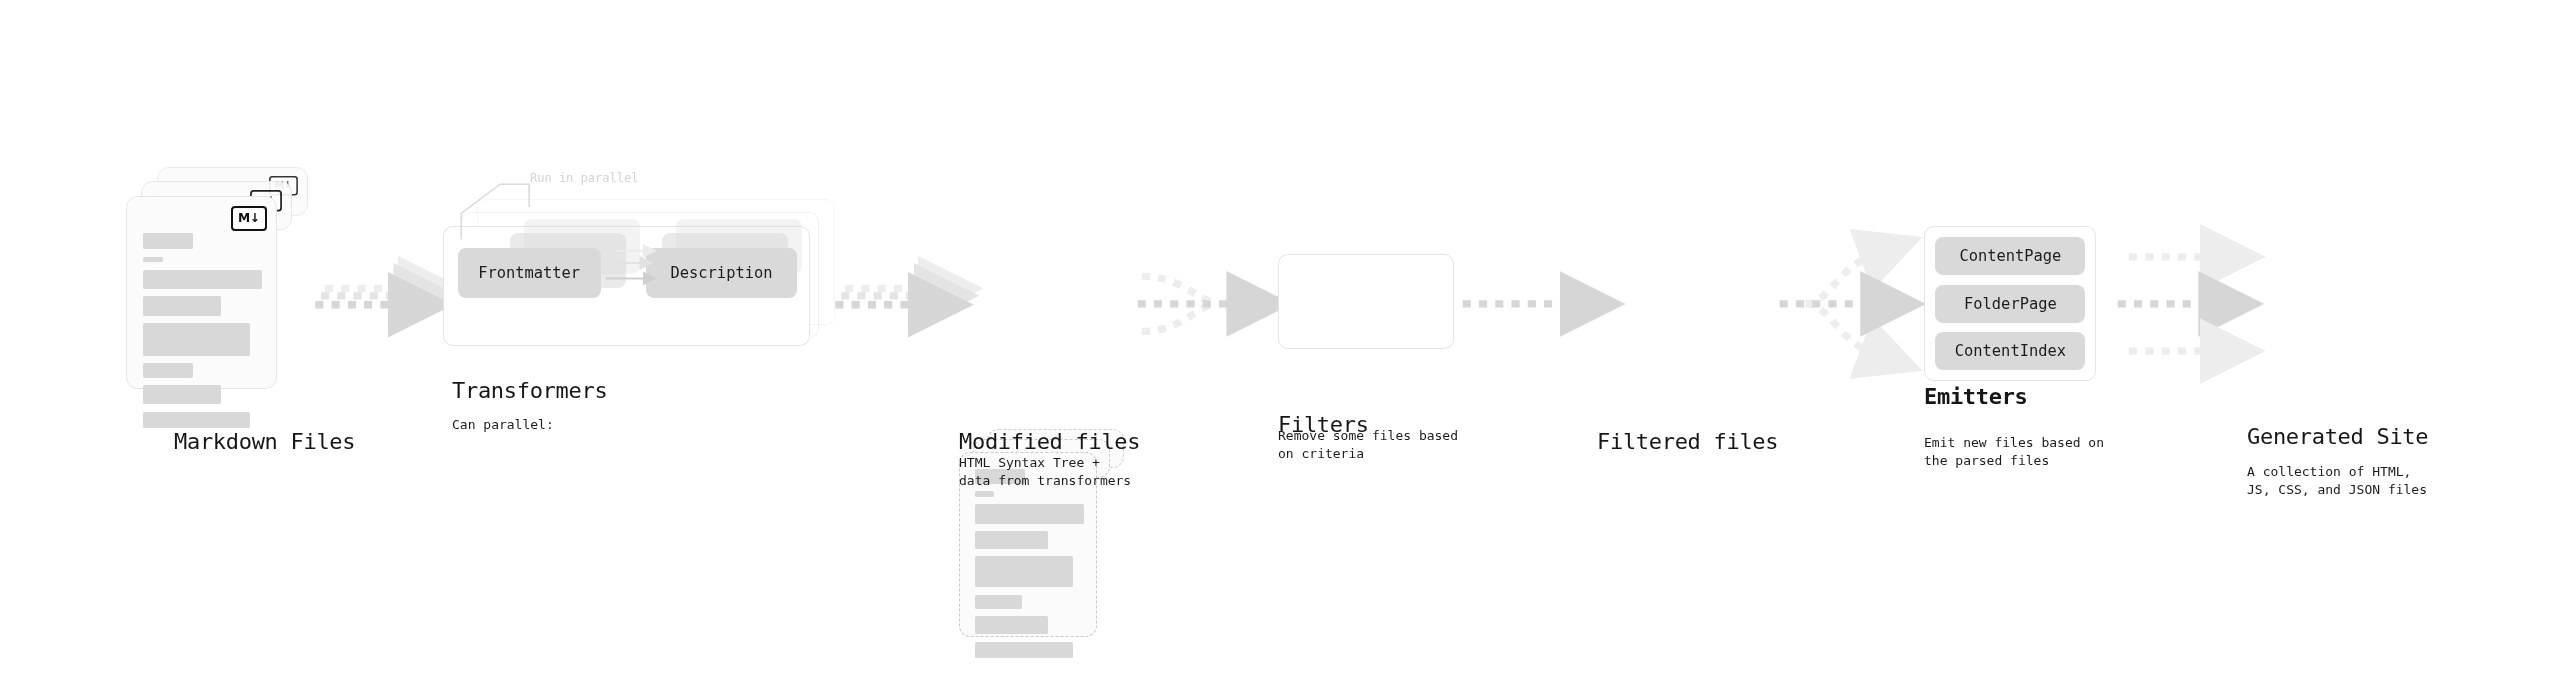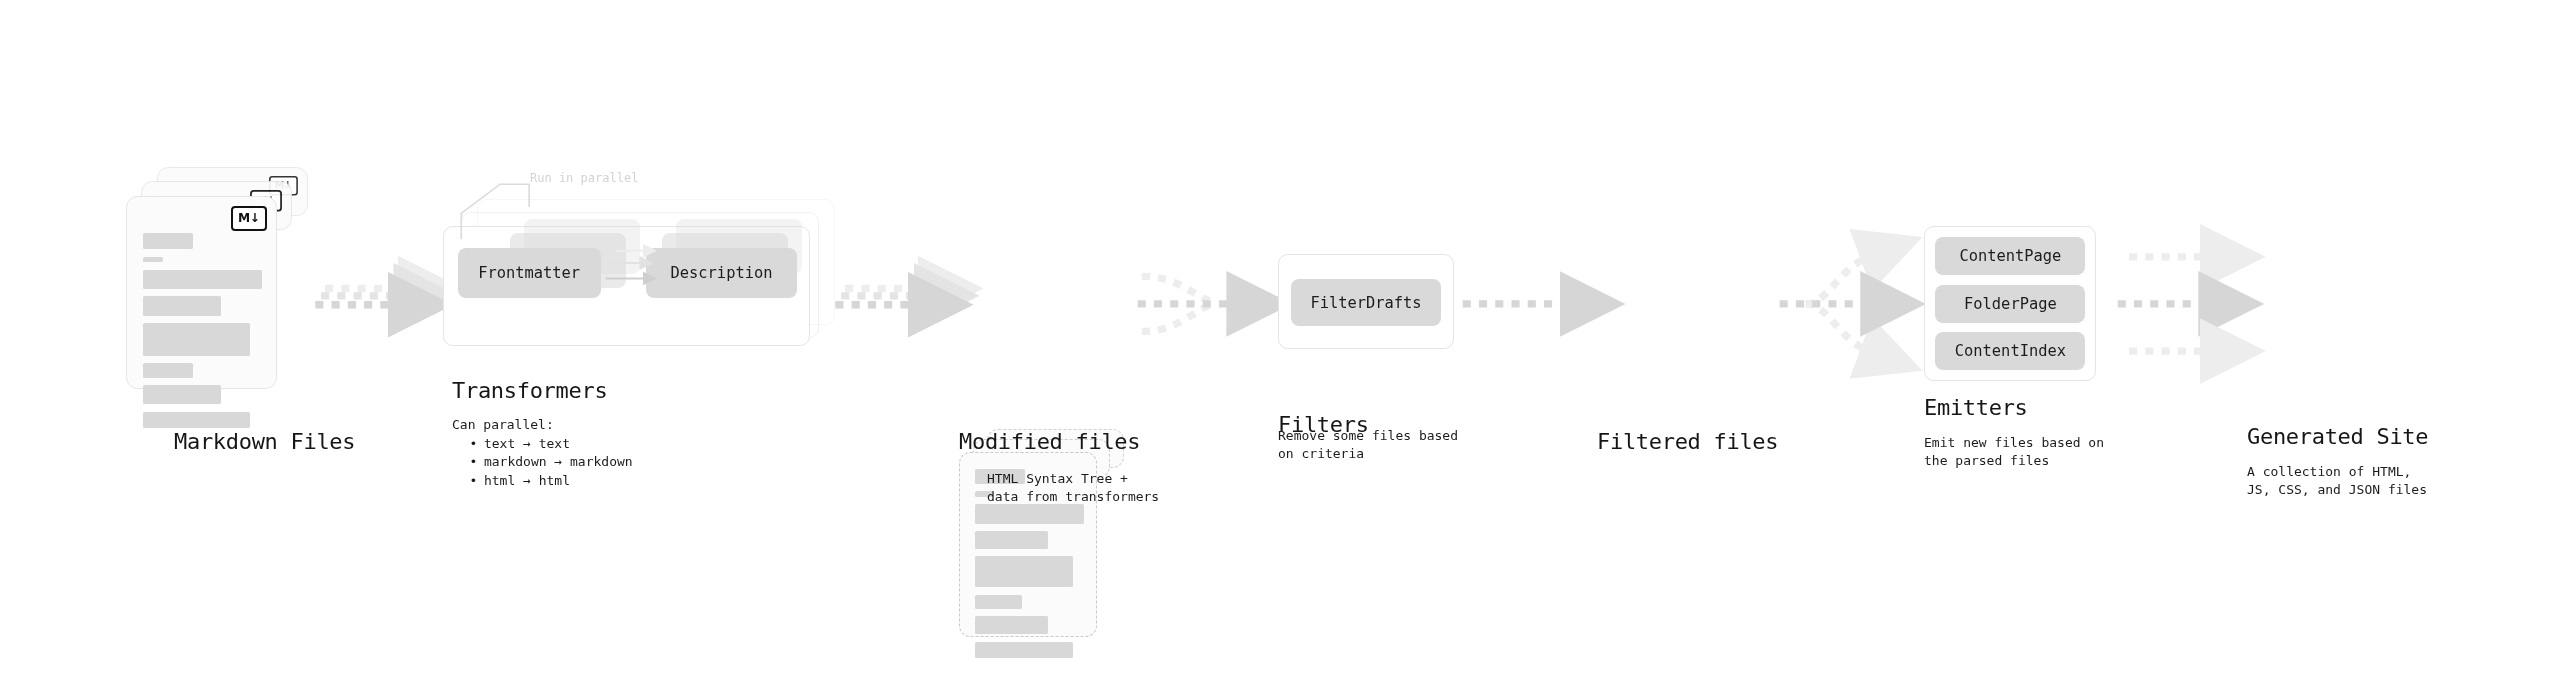--- a/index.html
+++ b/index.html
@@ -271,69 +271,61 @@
 
     <svg style="position:absolute;left:14.6px;top:-23px;" width="89" height="65" viewBox="0 0 110 80">
       <path d="M4,78 L4,46 L52,10 L88,10 L88,38" fill="none" stroke="#dadada" stroke-width="2"></path>
     </svg>
   </div>
 
   <div class="note-parallel" style="left:530px; top:171px;">Run in parallel</div>
 
   <div class="caption-title" style="left:452px; top:378px;">Transformers</div>
   <div class="caption-sub" style="left:452px; top:416px;">Can parallel:</div>
-  <div class="caption-sub list" style="left:455px; top:435px;">
-    <ul>
-      <li>text → text</li>
-      <li>markdown → markdown</li>
-      <li>html → html</li>
-    </ul>
-  </div>
 
   <div class="node doc-stack" style="left:959px; top:177px; width:187px; height:244px;">
 
     <div class="doc-card dashed back2" style="left:28px; top:0px; width:137px; height:39px;"></div>
     <div class="doc-card dashed back1" style="left:14px; top:9.8px; width:137px; height:39px;"></div>
     <div class="doc-card dashed" style="left:0px; top:23px; width:138px; height:185px;">
       <div class="doc-lines" style="top:16.3px;left:14.6px;right:13px;">
         <div class="doc-line" style="width:50px;height:14.6px;"></div>
         <div class="doc-line" style="width:19.5px;height:5.7px;"></div>
         <div class="doc-line" style="width:109px;height:19.5px;"></div>
         <div class="doc-line" style="width:73px;height:18px;"></div>
         <div class="doc-line" style="width:98px;height:31px;"></div>
         <div class="doc-line" style="width:47px;height:14.6px;"></div>
         <div class="doc-line" style="width:73px;height:18px;"></div>
         <div class="doc-line" style="width:98px;height:16.3px;"></div>
       </div>
     </div>
   </div>
 
   <div class="caption-title" style="left:959px; top:429px;">Modified files</div>
-  <div class="caption-sub" style="left:959px; top:470px;padding-left:28px;">HTML Syntax Tree +
+  <div class="caption-sub" style="left:959px; top:454px;">HTML Syntax Tree +
 data from transformers</div>
 
   <div class="node" style="left:1278px; top:254px; width:179px; height:106px;">
     <div class="group-box" style="left:0px; top:0px; width:176px; height:95px;"></div>
-    <div class="chip" style="left:13px; top:25px; width:150px; height:47px;">FilterDrafts</div>
   </div>
 
   <div class="caption-title" style="left:1278px; top:377px;margin-top:35px;">Filters</div>
   <div class="caption-sub" style="left:1278px; top:427px;">Remove some files based
 on criteria</div>
 
   <div class="caption-title" style="left:1597px; top:429px;">Filtered files</div>
 
   <div class="node" style="left:1924px; top:226px; width:187px; height:163px;">
     <div class="group-box" style="left:0px; top:0px; width:172px; height:155px;"></div>
     <div class="chip" style="left:11.4px; top:10.6px; width:150px; height:38px;">ContentPage</div>
     <div class="chip" style="left:11.4px; top:59px; width:150px; height:38px;">FolderPage</div>
     <div class="chip" style="left:11.4px; top:106px; width:150px; height:38px;">ContentIndex</div>
   </div>
 
-  <div class="caption-title" style="left:1924px; top:395px;">Emitters</div>
+  <div class="caption-title" style="left:1924px; top:384px;font-weight:bold;">Emitters</div>
   <div class="caption-sub" style="left:1924px; top:434px;">Emit new files based on
 the parsed files</div>
 
   <div class="caption-title" style="left:2247px; top:424px;">Generated Site</div>
   <div class="caption-sub" style="left:2247px; top:463px;">A collection of HTML,
 JS, CSS, and JSON files</div>
 
 </div>
 
 

